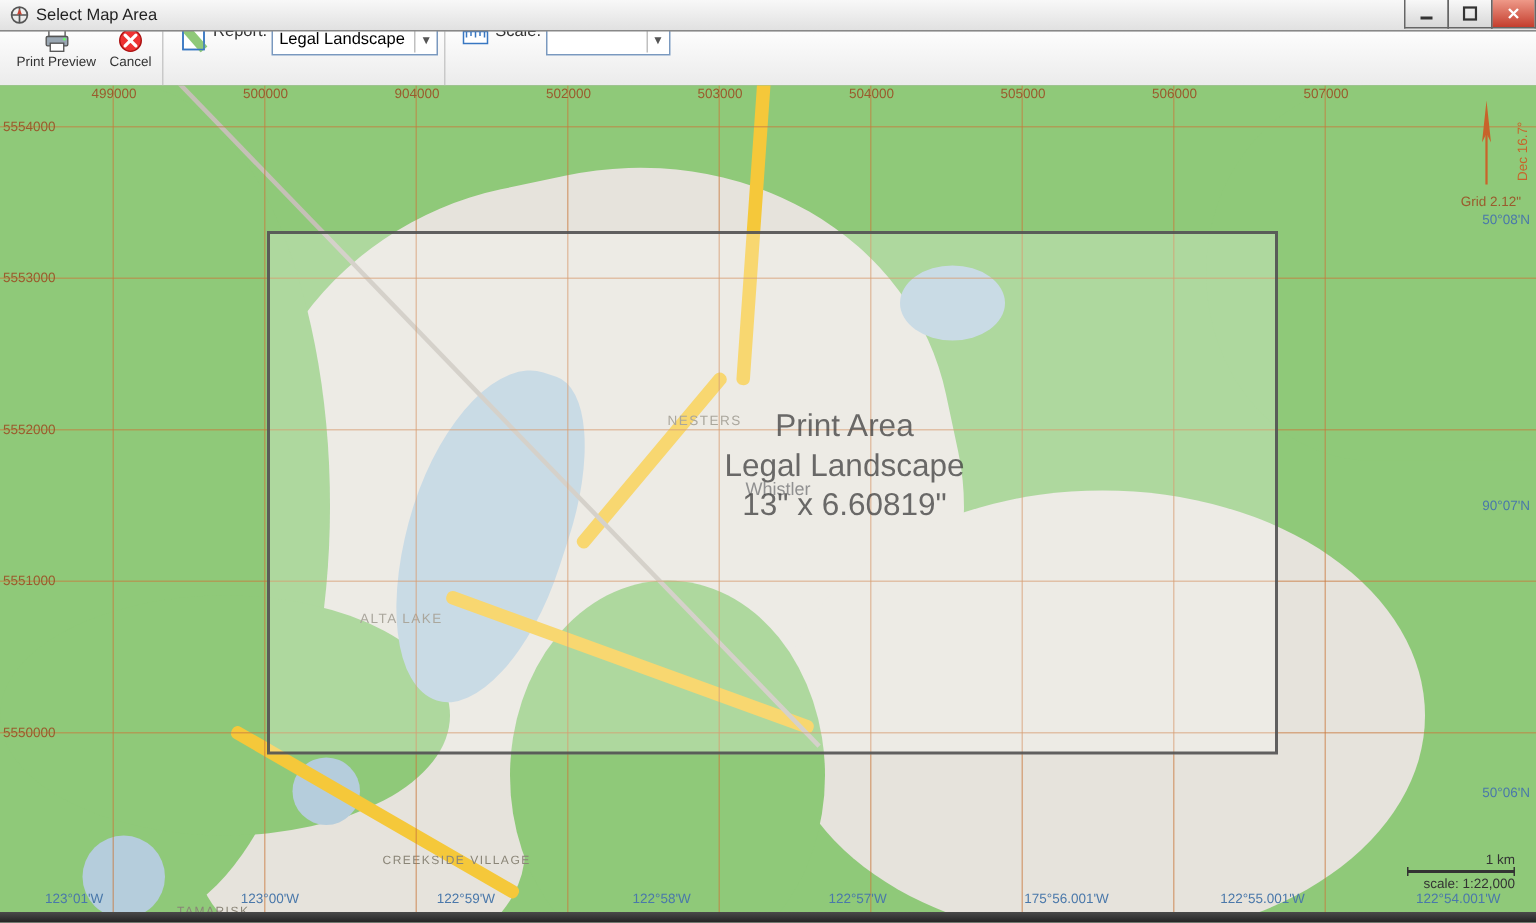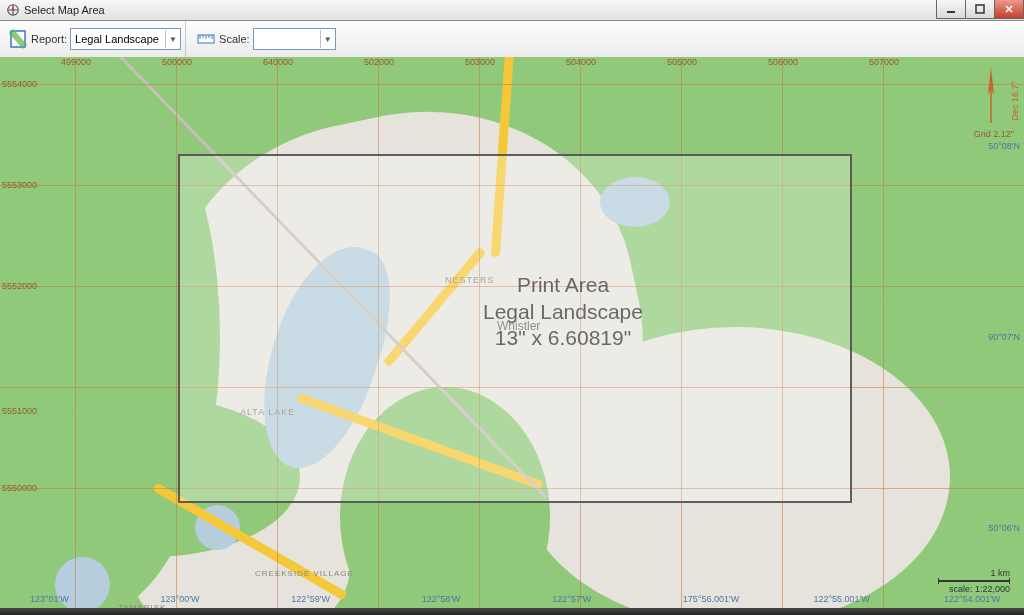--- a/index.html
+++ b/index.html
@@ -14,21 +14,21 @@
   .titlebar .title { font-size:11px; color:#222; }
   .win-buttons { position:absolute; right:0; top:0; display:flex; height:18px; }
   .win-btn { width:28px; height:18px; border:1px solid #666; border-top:none;
              margin-left:-1px; display:flex; align-items:center; justify-content:center;
              background:linear-gradient(#f8f8f8,#d8d8d8); font-size:10px; color:#222; }
   .win-btn.close { background:linear-gradient(#e98,#c43e2e); color:#fff; }
   
   .toolbar { height:36px; background:linear-gradient(#fdfdfd,#ebebeb);
              border-bottom:1px solid #a0a0a0; display:flex; align-items:center;
              padding:0 4px; gap:6px; }
-  .tool-group { display:flex; align-items:center; gap:3px; padding:0 4px;
+  .tool-group { display:flex; gap:3px; padding:0 4px;
                 border-right:1px solid #c9c9c9; height:48px; }
   .tool-btn { display:flex; flex-direction:column; align-items:center;
               justify-content:center; padding:0 3px; height:34px;
               cursor:pointer; font-size:9px; color:#333; }
   .tool-btn .ico { width:18px; height:18px; }
   .lbl { font-size:11px; color:#333; }
   .combo { height:20px; border:1px solid #7a99bf; background:#fff;
            display:flex; align-items:center; }
   .combo input { border:none; outline:none; font-size:11px; padding:0 4px;
                  height:18px; background:transparent; }
@@ -97,20 +97,42 @@
     </div>
     <div class="win-btn close">
       <svg width="10" height="10">
           <path d="M2 2l6 6M8 2l-6 6" stroke="#fff" stroke-width="1.6"></path>
         </svg>
     </div>
   </div>
 </div>
 
 <div class="toolbar">
+  <div class="tool-group">
+    <div class="tool-btn">
+      <span class="ico">
+        <svg viewBox="0 0 20 20" width="18" height="18">
+          <rect x="4" y="2" width="12" height="5" fill="#fff" stroke="#555"></rect>
+          <rect x="2" y="7" width="16" height="7" rx="1" fill="#9aa7b3" stroke="#555"></rect>
+          <rect x="5" y="12" width="10" height="6" fill="#fff" stroke="#555"></rect>
+          <circle cx="15.5" cy="9" r="1" fill="#6f6"></circle>
+        </svg>
+      </span>
+      <span>Print Preview</span>
+    </div>
+    <div class="tool-btn">
+      <span class="ico">
+        <svg viewBox="0 0 20 20" width="18" height="18">
+          <circle cx="10" cy="10" r="8" fill="#e33" stroke="#a11"></circle>
+          <path d="M6 6l8 8M14 6l-8 8" stroke="#fff" stroke-width="2.4" stroke-linecap="round"></path>
+        </svg>
+      </span>
+      <span>Cancel</span>
+    </div>
+  </div>
 
   <div class="tool-group">
     <span class="ico" style="width:20px;height:20px">
       <svg viewBox="0 0 20 20" width="20" height="20">
         <rect x="3" y="2" width="14" height="16" fill="#fff" stroke="#3877c2"></rect>
         <path d="M3 2l14 16" stroke="#8fc979" stroke-width="6"></path>
         <rect x="3" y="2" width="14" height="16" fill="none" stroke="#3877c2"></rect>
       </svg>
     </span>
     <span class="lbl">Report:</span>
@@ -165,41 +187,41 @@
   <div class="town-label" style="left:497px;top:262px;color:#666;font-size:12px;letter-spacing:0">Whistler</div>
   <div class="town-label" style="left:255px;top:512px;font-size:8px">CREEKSIDE VILLAGE</div>
   <div class="town-label" style="left:118px;top:546px;font-size:8px">TAMARISK</div>
 
   <div id="gridlines">
       <div class="gridline v" style="left: 75px;"></div>
       <div class="grid-label" style="left: 61px; top: 0px;">499000</div>
       <div class="gridline v" style="left: 176px;"></div>
       <div class="grid-label" style="left: 162px; top: 0px;">500000</div>
       <div class="gridline v" style="left: 277px;"></div>
-      <div class="grid-label" style="left: 263px; top: 0px;">640000</div>
+      <div class="grid-label" style="left: 263px; top: 0px;">904000</div>
       <div class="gridline v" style="left: 378px;"></div>
       <div class="grid-label" style="left: 364px; top: 0px;">502000</div>
       <div class="gridline v" style="left: 479px;"></div>
       <div class="grid-label" style="left: 465px; top: 0px;">503000</div>
       <div class="gridline v" style="left: 580px;"></div>
       <div class="grid-label" style="left: 566px; top: 0px;">504000</div>
       <div class="gridline v" style="left: 681px;"></div>
       <div class="grid-label" style="left: 667px; top: 0px;">505000</div>
       <div class="gridline v" style="left: 782px;"></div>
       <div class="grid-label" style="left: 768px; top: 0px;">506000</div>
       <div class="gridline v" style="left: 883px;"></div>
       <div class="grid-label" style="left: 869px; top: 0px;">507000</div>
       <div class="gridline h" style="top: 27px;"></div>
       <div class="grid-label" style="left: 2px; top: 22px;">5554000</div>
       <div class="gridline h" style="top: 128px;"></div>
       <div class="grid-label" style="left: 2px; top: 123px;">5553000</div>
       <div class="gridline h" style="top: 229px;"></div>
       <div class="grid-label" style="left: 2px; top: 224px;">5552000</div>
       <div class="gridline h" style="top: 330px;"></div>
-      <div class="grid-label" style="left: 2px; top: 325px; margin-top: 24px;">5551000</div>
+      <div class="grid-label" style="left: 2px; top: 325px;">5551000</div>
       <div class="gridline h" style="top: 431px;"></div>
       <div class="grid-label" style="left: 2px; top: 426px;">5550000</div>
     </div>
 
   <div class="print-rect" style="left:178px;top:97px;width:670px;height:345px">
     <div class="print-text">
       <div>Print Area</div>
       <div>Legal Landscape</div>
       <div>13" x 6.60819"</div>
     </div>

